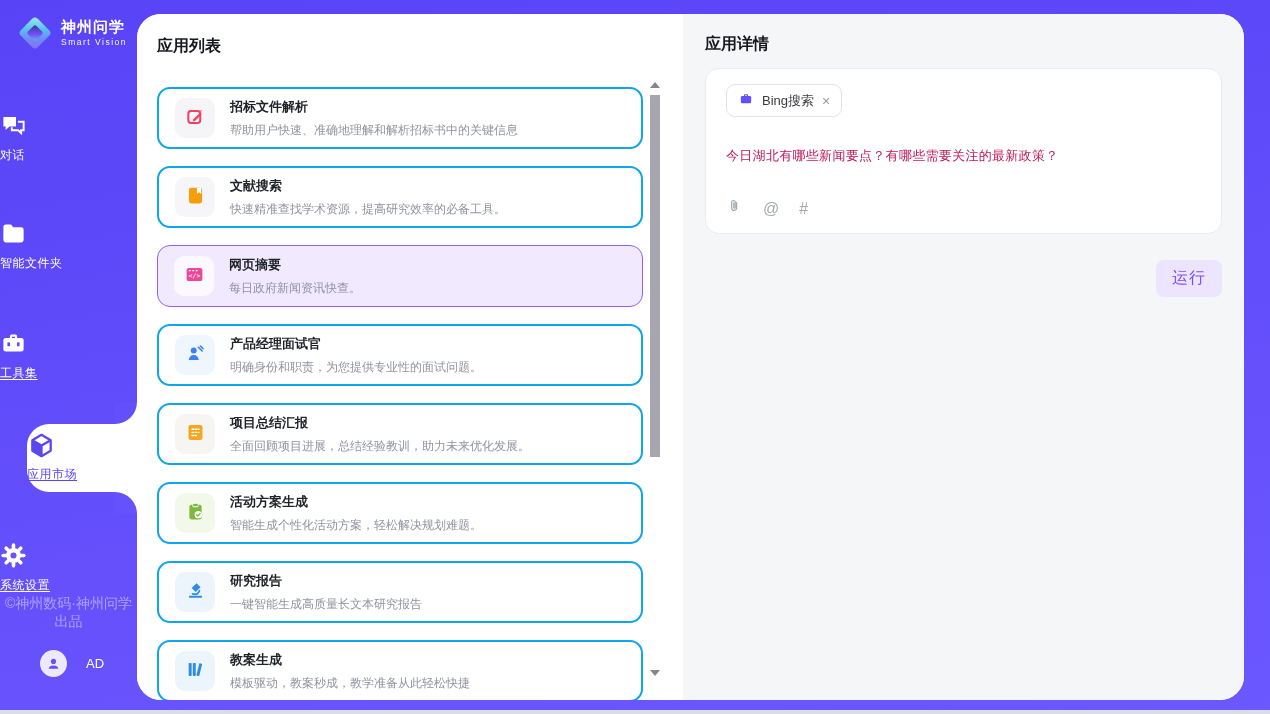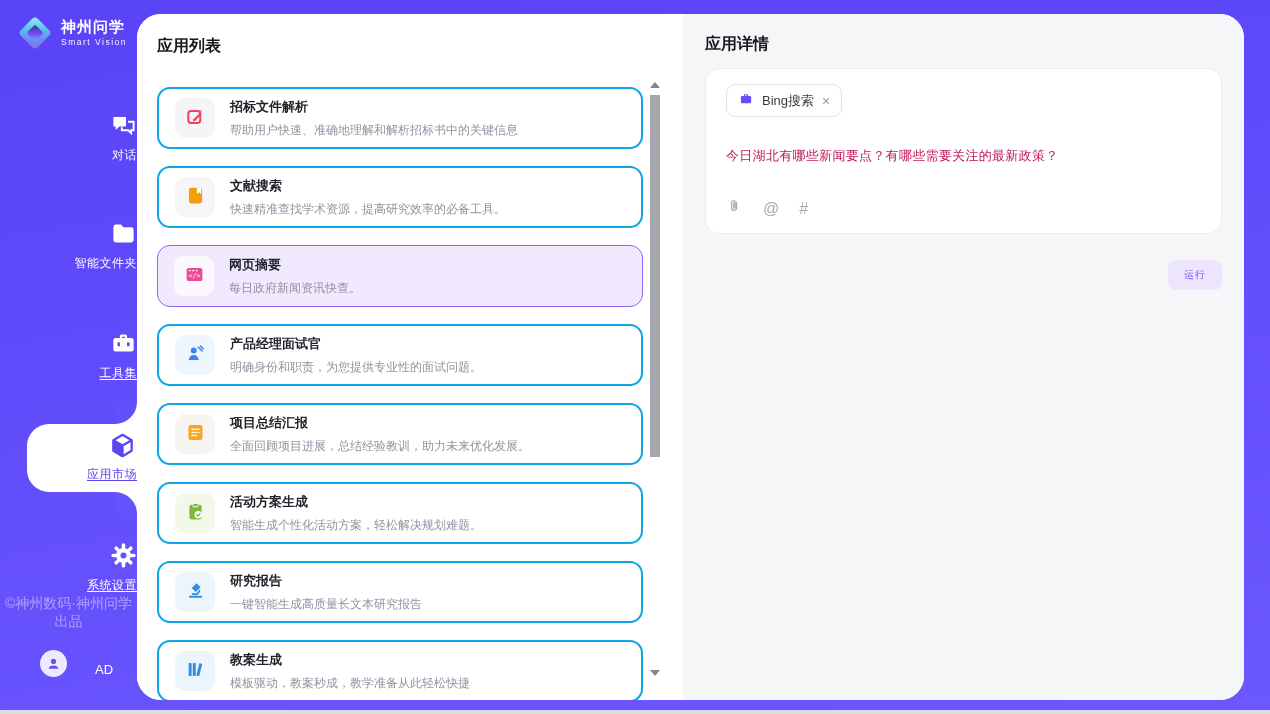--- a/index.html
+++ b/index.html
@@ -16,32 +16,32 @@
   .logo { position:absolute; top:16px; left:18px; display:flex; align-items:center; gap:9px; }
   .diamond { width:34px; height:34px; position:relative; flex:0 0 auto; }
   .diamond .outer { position:absolute; left:5px; top:5px; width:24px; height:24px; transform:rotate(45deg);
     background:linear-gradient(135deg,#A5ECF8 0%,#57C3EB 38%,#6E8BF5 68%,#8A6CF0 100%); border-radius:4px; }
   .diamond .inner { position:absolute; left:11px; top:11px; width:12px; height:12px; transform:rotate(45deg);
     background:linear-gradient(135deg,#2E3A8C 0%,#7C4DFF 60%,#4FC3E8 100%); border-radius:2px; }
   .brand-text { color:#fff; line-height:1.1; }
   .brand-name { font-size:15px; font-weight:bold; letter-spacing:1px; }
   .brand-sub { font-size:8.5px; letter-spacing:1.5px; margin-top:2px; opacity:.95; }
 
-  .nav-item { position:absolute; left:0; width:137px; text-align:right; color:#fff; cursor:pointer; }
+  .nav-item { position:absolute; left:0; width:137px; text-align:left; color:#fff; cursor:pointer; }
   .nav-item .nicon { display:block; height:28px; margin-bottom:7px; }
   .nav-item .nlabel { font-size:12px; letter-spacing:.5px; }
   .nlabel.u { text-decoration:underline; text-underline-offset:2px; }
   .nav-item.active { left:27px; width:110px; height:68px; background:#fff; border-radius:22px 0 0 22px; padding-top:7px; color:#5B47F0; }
   .nav-item.active .nlabel { color:#5B47F0; }
   .curve { position:absolute; right:0; width:22px; height:22px; background:#fff; }
   .curve.ctop { top:-22px; } .curve.cbot { bottom:-22px; }
   .curve.ctop::after { content:""; position:absolute; inset:0; background:#634FFB; border-bottom-right-radius:22px; }
   .curve.cbot::after { content:""; position:absolute; inset:0; background:#6652FD; border-top-right-radius:22px; }
 
-  .user-row { position:absolute; top:650px; left:40px; display:flex; align-items:flex-end; gap:28px; cursor:pointer; }
+  .user-row { position:absolute; top:650px; left:40px; display:flex; align-items:center; gap:19px; cursor:pointer; }
   .avatar { width:27px; height:27px; border-radius:50%; background:#EDE9FE; display:flex; align-items:center; justify-content:center; }
   .user-name { color:#fff; font-size:13px; }
   .side-footer { position:absolute; bottom:9px; left:0; width:137px; text-align:center; color:rgba(255,255,255,.45); font-size:14px; }
 
   
   .container { position:absolute; left:137px; top:14px; right:26px; bottom:14px;
     border-radius:24px; overflow:hidden; display:flex; background:#fff; }
 
   
   .app-list { width:546px; height:100%; background:#fff; padding:22px 0 0 20px; position:relative; overflow:hidden; }
@@ -65,21 +65,21 @@
   .detail-card { margin-top:13px; height:166px; background:#fff; border:1px solid #EBEBF0; border-radius:14px;
     padding:15px 20px; position:relative; }
   .tool-tag { display:inline-flex; align-items:center; gap:8px; background:#fff; border:1px solid #E2E2E8;
     border-radius:9px; padding:6px 11px; font-size:13px; color:#3A3A42; }
   .tag-close { color:#9A9AA2; font-size:14px; cursor:pointer; line-height:1; }
   .prompt { margin-top:30px; font-size:13px; color:#be185d; letter-spacing:.3px; }
   .composer { position:absolute; left:20px; bottom:14px; display:flex; align-items:center; gap:20px; color:#A5A8B0; }
   .composer .glyph-txt { font-size:16px; cursor:pointer; }
   .run-row { display:flex; justify-content:flex-end; margin-top:26px; }
   .run-btn { background:#EDE4FD; color:#7C4DFF; border:none; border-radius:8px; padding:8px 16px;
-    font-size:10px; font-family:inherit; cursor:pointer; letter-spacing:1px; }
+    font-size:16px; font-family:inherit; cursor:pointer; letter-spacing:1px; }
 </style>
 </head>
 <body>
 
 <aside class="sidebar">
   <div class="logo">
     <div class="diamond">
         <div class="outer"></div>
         <div class="inner"></div>
       </div>

